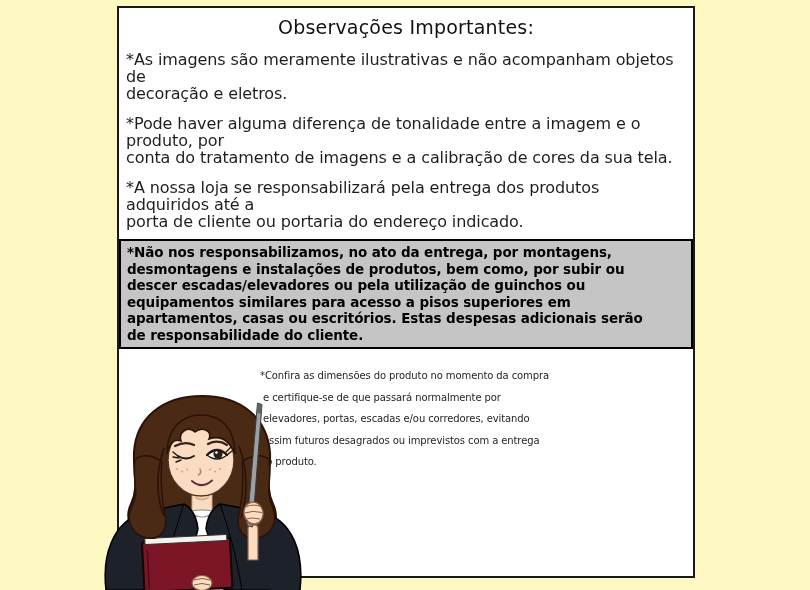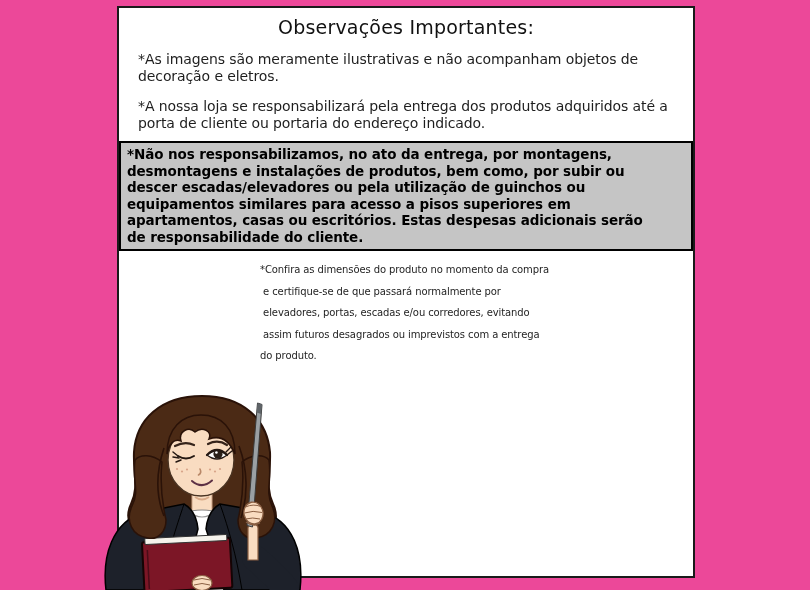--- a/index.html
+++ b/index.html
@@ -1,19 +1,19 @@
 <!DOCTYPE html>
 <html><head>
 <meta charset="utf-8">
 <style>
   html,body{margin:0;padding:0;background:#ffffff;}
   .stage{
     position:relative;
     width:810px;height:590px;
-    background:#ec4899;
+    background:#fef9c3;
     overflow:hidden;
     font-family:"DejaVu Sans","Liberation Sans",sans-serif;
   }
   .frame{
     position:absolute;
     left:117px;top:6px;
     width:578px;height:572px;
     box-sizing:border-box;
     border:2px solid #1a1a1a;
     background:#ffffff;
@@ -21,29 +21,29 @@
   }
   .title{
     font-size:19px;
     font-weight:400;
     color:#111111;
     text-align:center;
     margin:2px 0 13px 0;
     letter-spacing:0.2px;
   }
   .para{
-    font-size:14px;
+    font-size:16px;
     line-height:17px;
     color:#1e1e1e;
     letter-spacing:-0.1px;
-    margin:0 0 13px 12px;
+    margin:0 0 13px 0;
     white-space:pre-line;
   }
   .highlight-box{
-    margin:-4px -7px 8px -7px;
+    margin:-4px -7px 16px -7px;
     box-sizing:border-box;
     border:2px solid #000000;
     background:#c5c5c5;
     padding:3px 6px 4px 6px;
     font-size:13.5px;
     font-weight:bold;
     line-height:16.5px;
     color:#000000;
     letter-spacing:-0.1px;
     white-space:pre-line;
@@ -65,20 +65,22 @@
 </head>
 <body>
 
 <div class="stage">
 
   <div class="frame">
     <h1 class="title">Observações Importantes:</h1>
 
     <p class="para">*As imagens são meramente ilustrativas e não acompanham objetos de
 decoração e eletros.</p>
+    <p class="para">*Pode haver alguma diferença de tonalidade entre a imagem e o produto, por
+conta do tratamento de imagens e a calibração de cores da sua tela.</p>
     <p class="para">*A nossa loja se responsabilizará pela entrega dos produtos adquiridos até a
 porta de cliente ou portaria do endereço indicado.</p>
 
     <div class="highlight-box">*Não nos responsabilizamos, no ato da entrega, por montagens,
 desmontagens e instalações de produtos, bem como, por subir ou
 descer escadas/elevadores ou pela utilização de guinchos ou
 equipamentos similares para acesso a pisos superiores em
 apartamentos, casas ou escritórios. Estas despesas adicionais serão
 de responsabilidade do cliente.</div>
 

